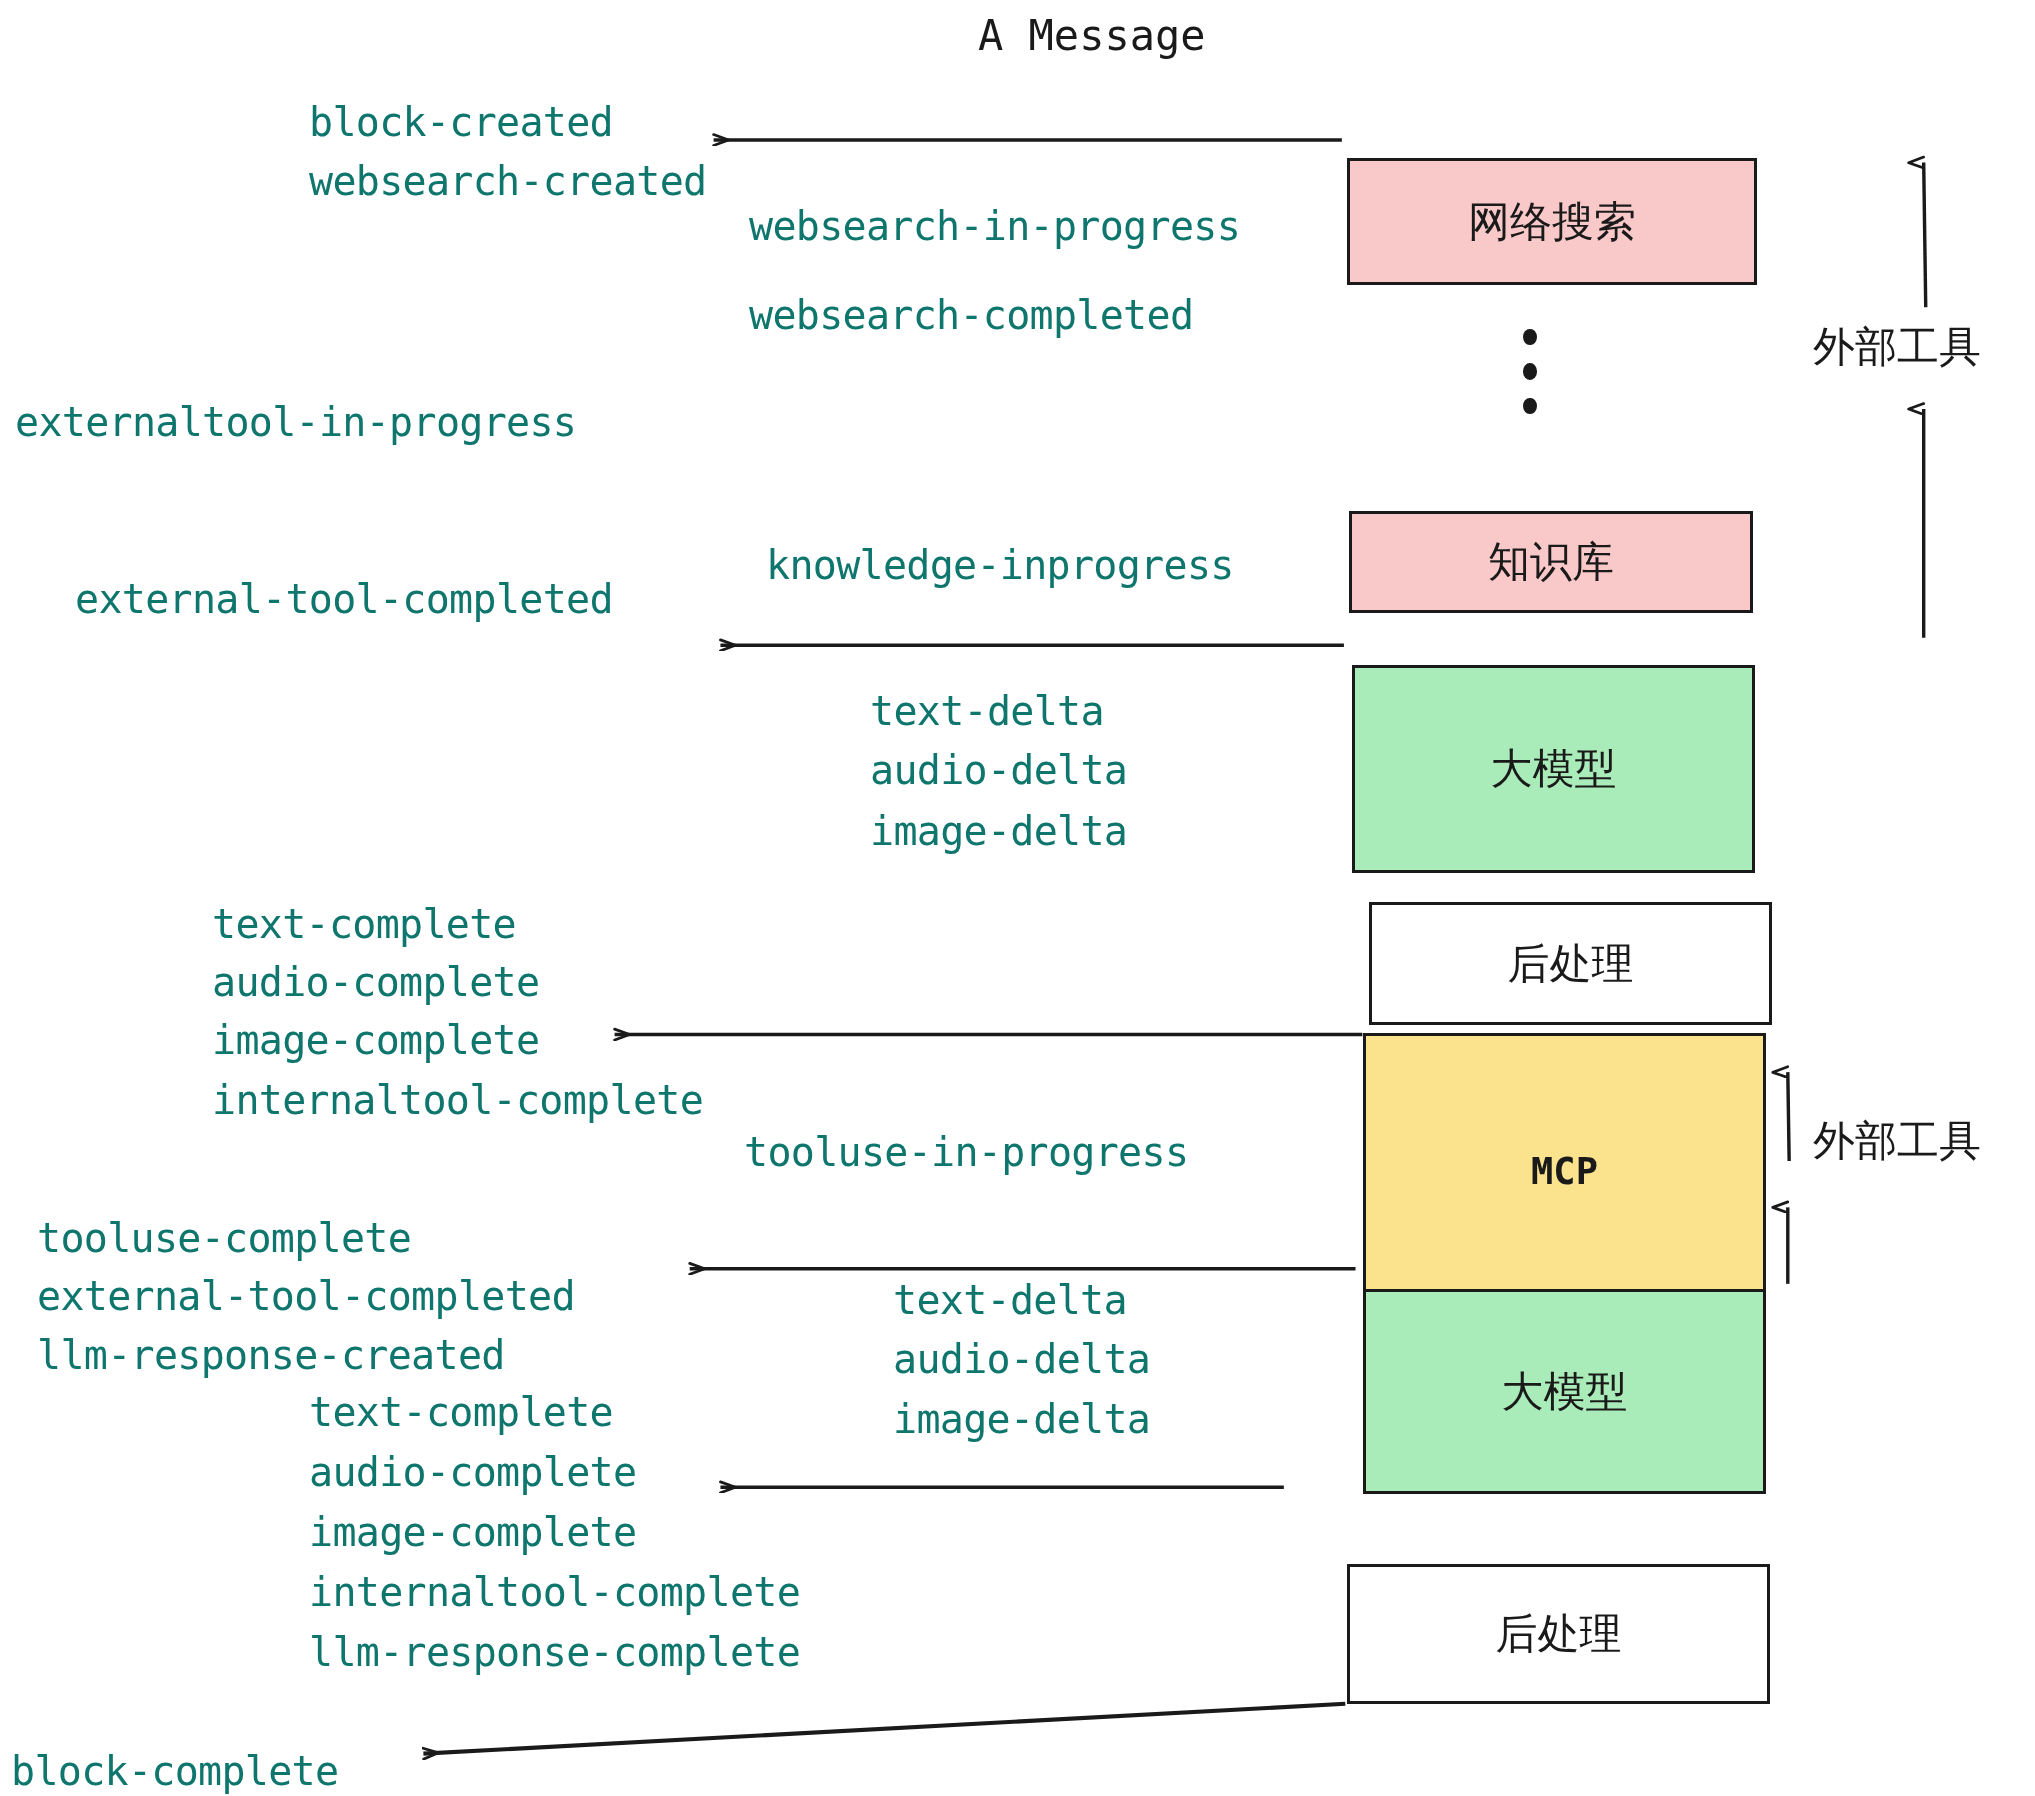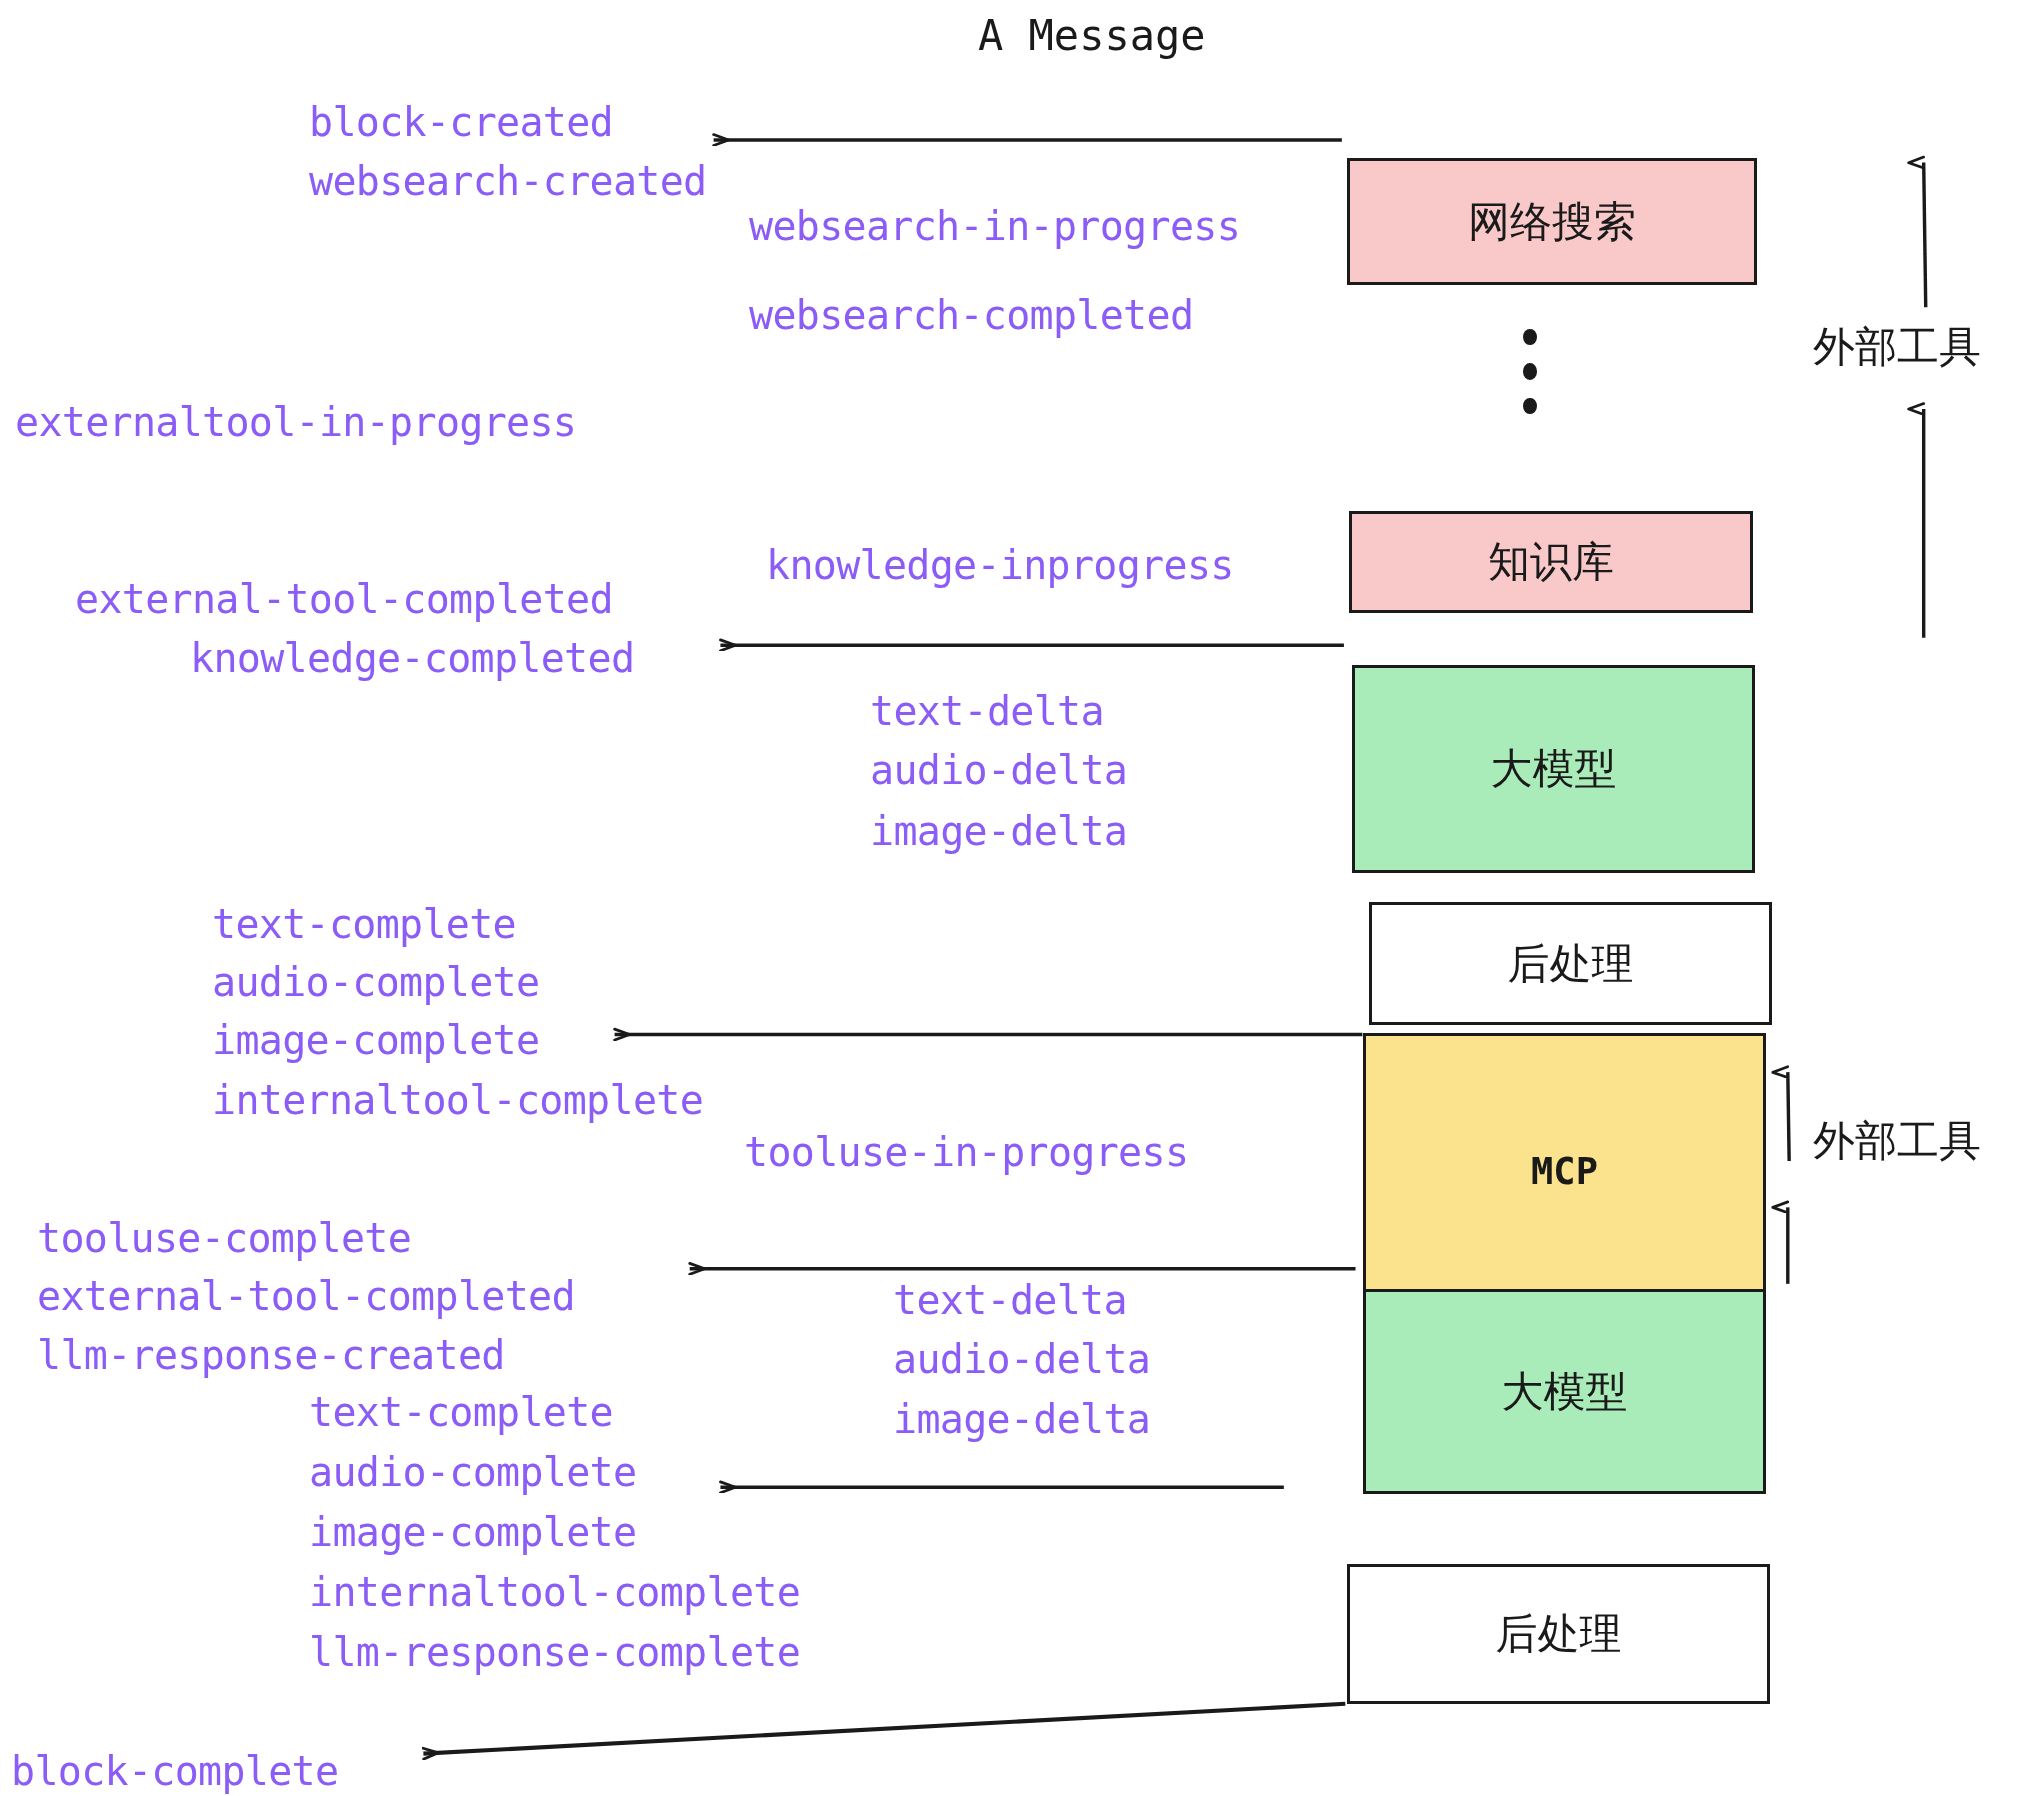--- a/index.html
+++ b/index.html
@@ -13,21 +13,21 @@
     height: 1796px;
     background: #ffffff;
     overflow: hidden;
     font-family: "DejaVu Sans Mono", "Liberation Mono", monospace;
   }
   .mono {
     position: absolute;
     font-family: "DejaVu Sans Mono", "Liberation Mono", monospace;
     font-size: 40px;
     line-height: 1;
-    color: #8b5cf6;
+    color: #0f766e;
     white-space: nowrap;
     letter-spacing: -0.7px;
   }
   .title {
     position: absolute;
     font-family: "DejaVu Sans Mono", "Liberation Mono", monospace;
     font-size: 42px;
     line-height: 1;
     color: #1a1a1a;
     white-space: nowrap;
@@ -95,21 +95,20 @@
   <div class="mono" style="left:749px; top:206px;">websearch-in-progress</div>
 
   <div class="mono" style="left:749px; top:295px;">websearch-completed</div>
 
   <div class="mono" style="left:766px; top:545px;">knowledge-inprogress</div>
 
   <div class="mono" style="left:15px; top:402px;">externaltool-in-progress</div>
 
   <div class="mono" style="left:75px; top:579px;">external-tool-completed</div>
 
-  <div class="mono" style="left:190px; top:638px;">knowledge-completed</div>
 
   <div class="mono" style="left:870px; top:691px;">text-delta</div>
   <div class="mono" style="left:870px; top:750px;">audio-delta</div>
   <div class="mono" style="left:870px; top:811px;">image-delta</div>
 
   <div class="mono" style="left:212px; top:904px;">text-complete</div>
   <div class="mono" style="left:212px; top:962px;">audio-complete</div>
   <div class="mono" style="left:212px; top:1020px;">image-complete</div>
   <div class="mono" style="left:212px; top:1080px;">internaltool-complete</div>
 

